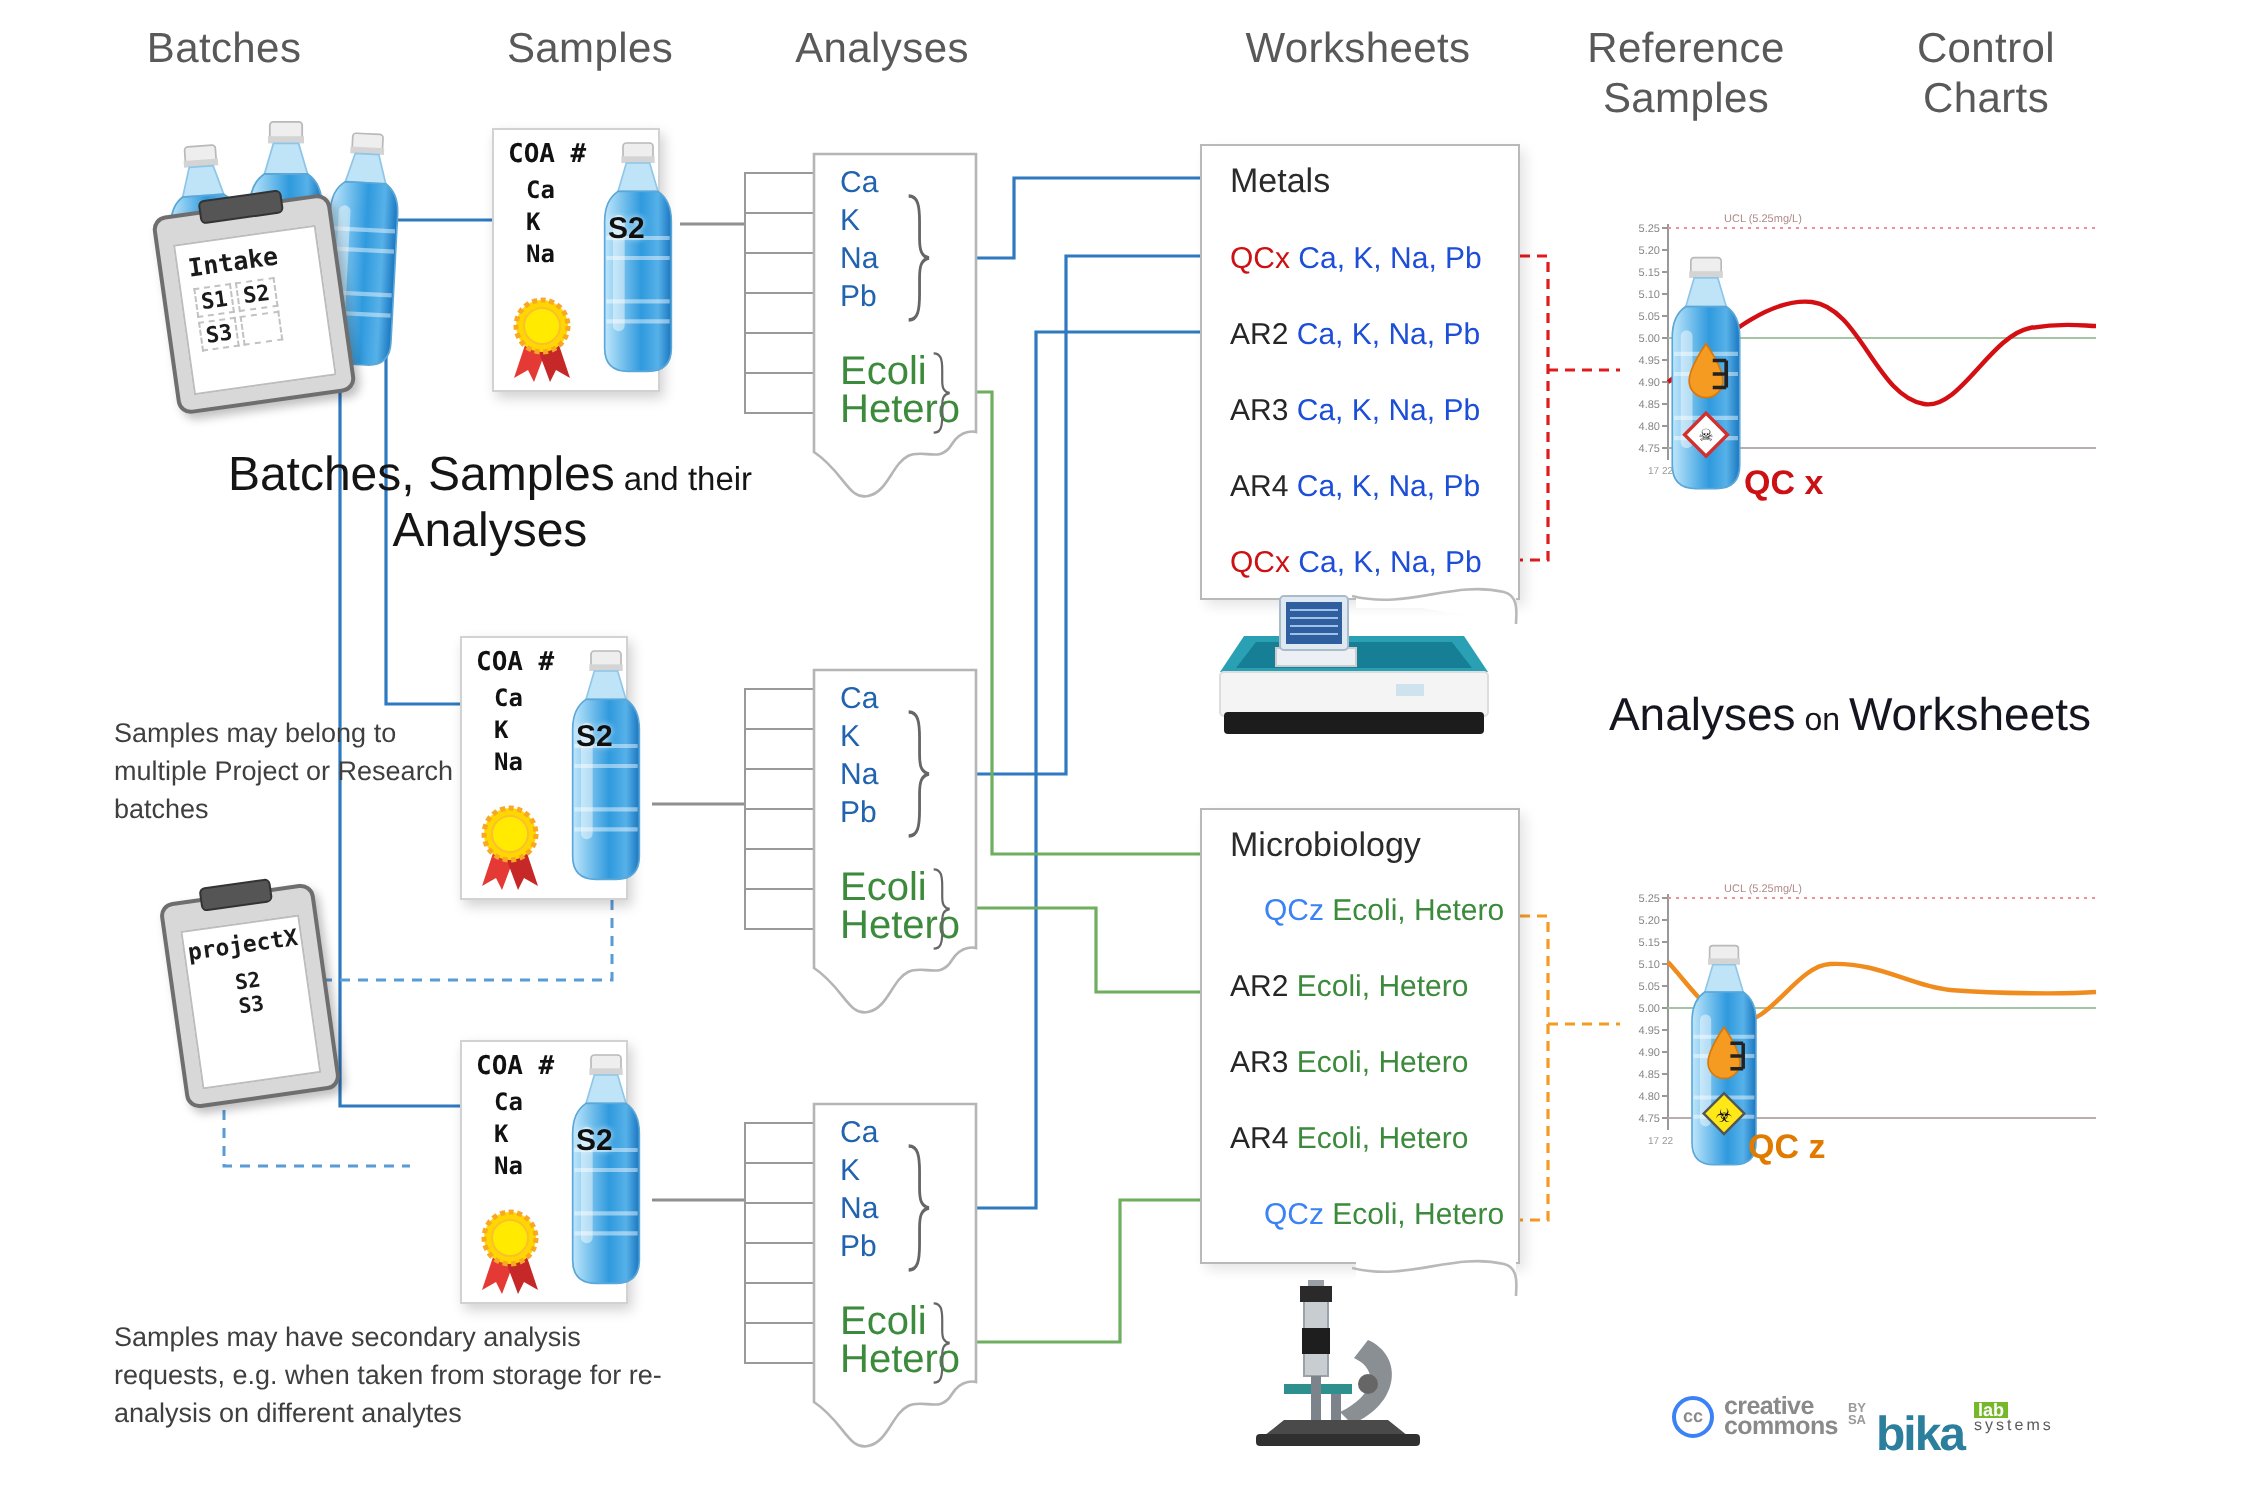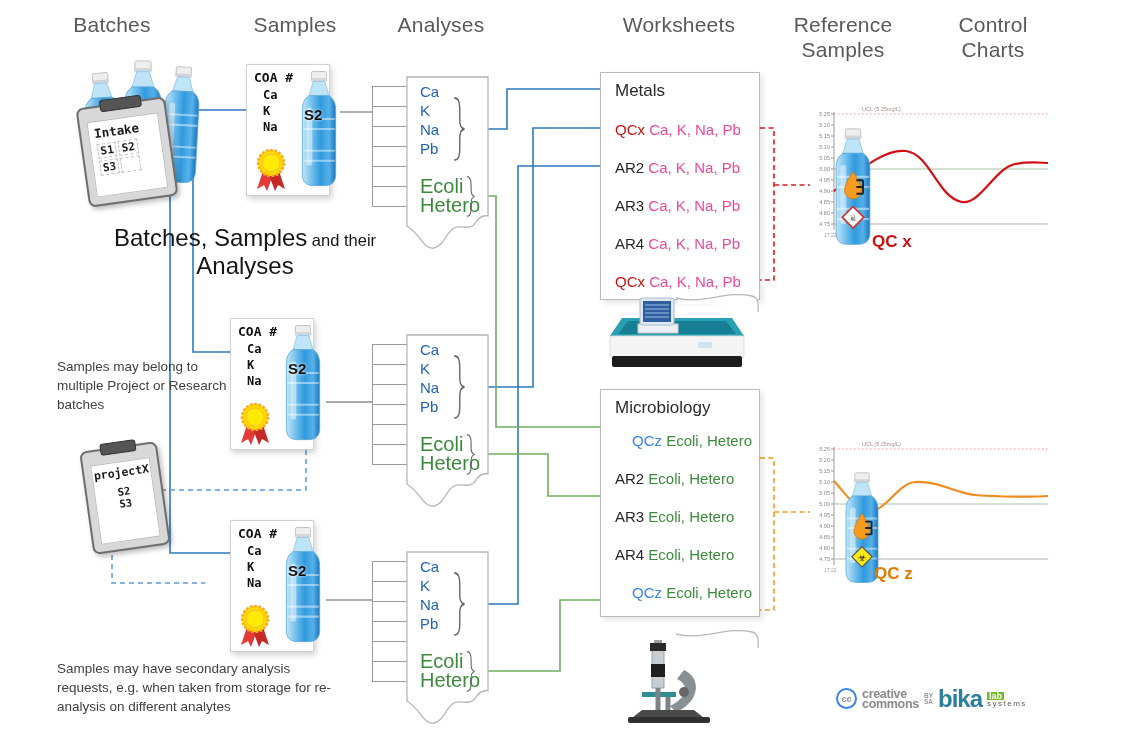--- a/index.html
+++ b/index.html
@@ -27,33 +27,33 @@
   .an-item-blue{font-size:15px;line-height:19px;color:#2163ae;}
   .an-item-green{font-size:20px;line-height:19px;color:#3c8a3c;}
   .comb{position:absolute;width:36px;border-left:1.5px solid #9a9a9a;
         background-image:repeating-linear-gradient(to bottom,#9a9a9a 0 1px,transparent 1px 20px);}
   
   .wsbox{position:absolute;width:158px;height:226px;background:#fff;border:1px solid #b9b9b9;
          box-shadow:3px 3px 6px rgba(0,0,0,.10);}
   .wsbox .title{position:absolute;left:14px;top:8px;font-size:17px;color:#2b2b2b;}
   .wsrow{position:absolute;left:14px;font-size:15px;white-space:nowrap;}
   .id-black{color:#262626;} .id-red{color:#cc1013;} .id-orange{color:#3b82f6;margin-left:17px;}
-  .an-blue{color:#ec4899;} .an-green{color:#3c8a3c;}
+  .an-blue{color:#1d4ed8;} .an-green{color:#3c8a3c;}
   
   .note{position:absolute;font-size:13.5px;line-height:1.4;color:#3f3f3f;}
   .bigtitle{position:absolute;text-align:center;color:#151515;}
   .bigtitle .b{font-size:24px;} .bigtitle .s{font-size:16.5px;}
   .qc-label{position:absolute;font-weight:bold;font-size:17px;}
   
   .footer{position:absolute;display:flex;align-items:center;gap:5px;}
   .cc-circle{width:17px;height:17px;border:2px solid #3b82f6;border-radius:50%;color:#8a8a8a;
              font-size:9px;font-weight:bold;display:flex;align-items:center;justify-content:center;}
   .cc-words{font-size:12.5px;font-weight:bold;color:#8a8a8a;line-height:10px;letter-spacing:-.3px;}
   .bysa{font-size:6.5px;font-weight:bold;color:#9a9a9a;line-height:6px;}
-  .brand{font-size:24px;font-weight:bold;color:#2b7f9c;letter-spacing:-1px;line-height:20px;}
+  .brand{font-size:24px;font-weight:bold;color:#2b7f9c;letter-spacing:-1px;line-height:20px;margin-top:20px;}
   .brand-sub{line-height:8px;}
   .brand-lab{font-size:9px;font-weight:bold;color:#fff;background:#76b82a;padding:0 2px;}
   .brand-sys{font-size:8px;color:#5a5a5a;letter-spacing:1.5px;}
   svg text{font-family:"Liberation Sans",sans-serif;}
 </style>
 </head>
 <body>
 
 <div id="canvas">
 
@@ -288,21 +288,21 @@
     <path d="M26,25 L124,25 L134,38 L16,38 Z" fill="#177f95"></path>
     <rect x="8" y="40" width="134" height="22" rx="2" fill="#f4f4f4" stroke="#dddddd"></rect>
     <rect x="10" y="60" width="130" height="11" rx="2" fill="#1c1c1c"></rect>
     <rect x="36" y="28" width="40" height="9" fill="#eceff3" stroke="#cccccc"></rect>
     <rect x="38" y="2" width="34" height="27" rx="2" fill="#dfe9f2" stroke="#aabbcc"></rect>
     <rect x="41" y="5" width="28" height="21" fill="#2f5f9e"></rect>
     <path d="M43,9 h24 M43,13 h24 M43,17 h24 M43,21 h24" stroke="#9fc1e8" stroke-width="1"></path>
     <rect x="96" y="46" width="14" height="6" fill="#cfe3ef"></rect>
   </svg>
 
-  <div class="wsbox" style="left:600px;top:389px">
+  <div class="wsbox" style="left:600px;top:404px">
     <div class="title">Microbiology</div>
     <div class="wsrow" style="top:42px"><span class="id-orange">QCz</span> <span class="an-green">Ecoli, Hetero</span></div>
     <div class="wsrow" style="top:80px"><span class="id-black">AR2</span> <span class="an-green">Ecoli, Hetero</span></div>
     <div class="wsrow" style="top:118px"><span class="id-black">AR3</span> <span class="an-green">Ecoli, Hetero</span></div>
     <div class="wsrow" style="top:156px"><span class="id-black">AR4</span> <span class="an-green">Ecoli, Hetero</span></div>
     <div class="wsrow" style="top:194px"><span class="id-orange">QCz</span> <span class="an-green">Ecoli, Hetero</span></div>
   </div>
   <svg class="abs" style="left:676px;top:624px" width="84" height="26">
     <rect x="2" y="6" width="80" height="10" fill="#fff"></rect>
     <path d="M0,10 C28,17 50,2 76,8 C84,10 82,20 82,24" stroke="#b9b9b9" fill="#fff" stroke-width="1.3"></path>
@@ -429,20 +429,23 @@
   <div class="clipboard" style="left:86px;top:446px;width:74px;height:100px;transform:rotate(-8deg)">
     <div class="clip"></div>
     <div class="paper" style="text-align:center">
       <div style="font-size:11.5px;margin-top:3px">projectX</div>
       <div style="font-size:10.5px;margin-top:6px">S2</div>
       <div style="font-size:10.5px">S3</div>
     </div>
   </div>
 
   <div class="bigtitle" style="left:770px;top:344px;width:310px;color:#15151f">
+    <div><span style="font-size:23px">Analyses</span>
+         <span style="font-size:16px">on</span>
+         <span style="font-size:23px">Worksheets</span></div>
   </div>
 
   <div class="footer" style="left:836px;top:688px">
     <div class="cc-circle">cc</div>
     <div class="cc-words">
       <div>creative</div>
       <div>commons</div>
     </div>
     <div class="bysa">
       <div>BY</div>

